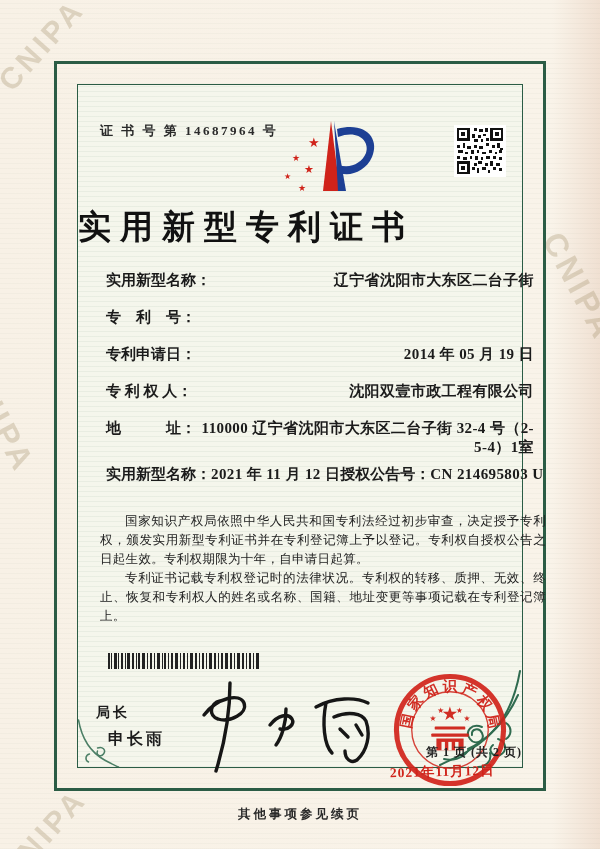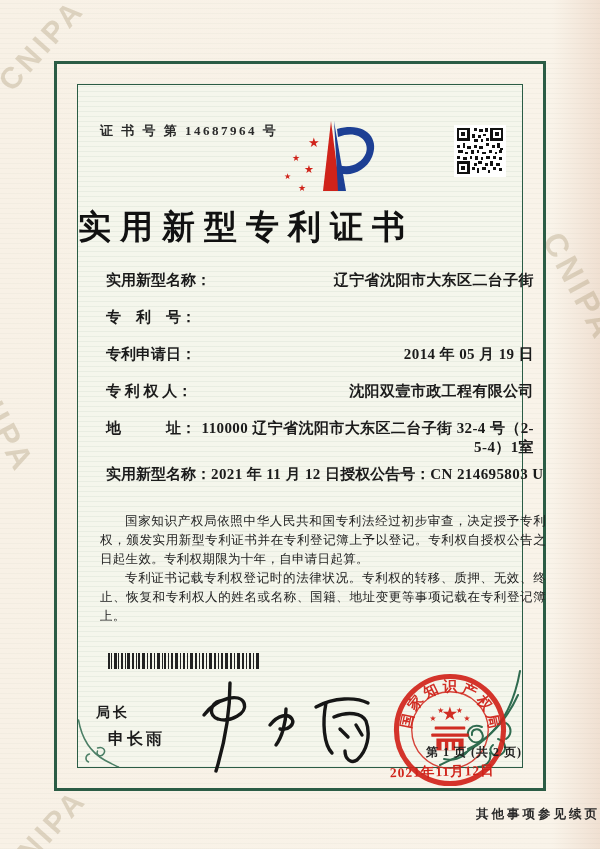--- a/index.html
+++ b/index.html
@@ -77,21 +77,21 @@
   .seal-date {
     position:absolute; left:312px; top:678px; font-size:13.5px; font-weight:700;
     color:#d0231a; letter-spacing:1px; white-space:nowrap; transform:rotate(-1.5deg);
   }
 
   .page-num {
     position:absolute; bottom:6px; width:100%; text-align:right;
     font-size:12px; color:#222; letter-spacing:1px; font-weight:600;
   }
   .cont-note {
-    position:absolute; top:806px; width:100%; text-align:right;
+    position:absolute; top:806px; width:100%; text-align:center;
     font-size:12.5px; color:#2a2a2a; letter-spacing:3px; font-weight:600;
   }
 </style>
 </head>
 <body>
 
 <div class="page">
 
   <div class="watermark wm-tl">CNIPA</div>
   <div class="watermark wm-right">CNIPA</div>

